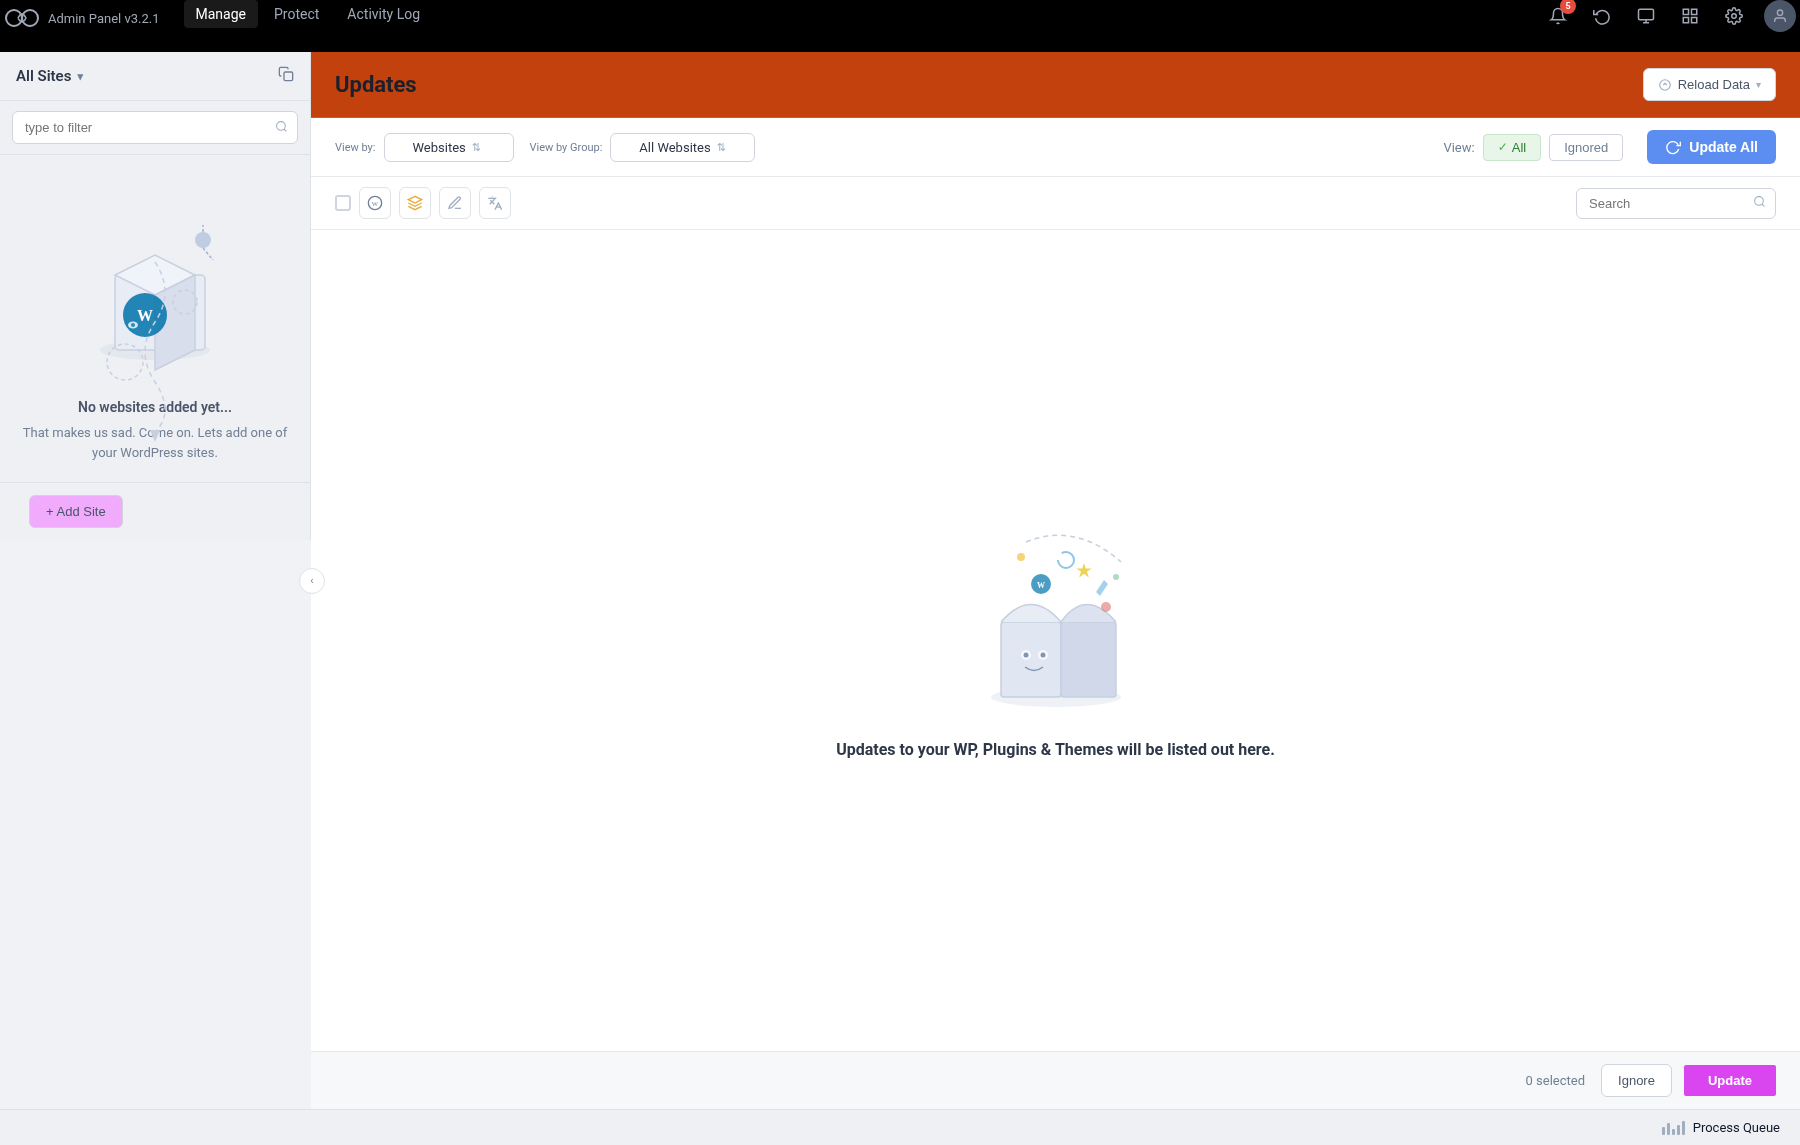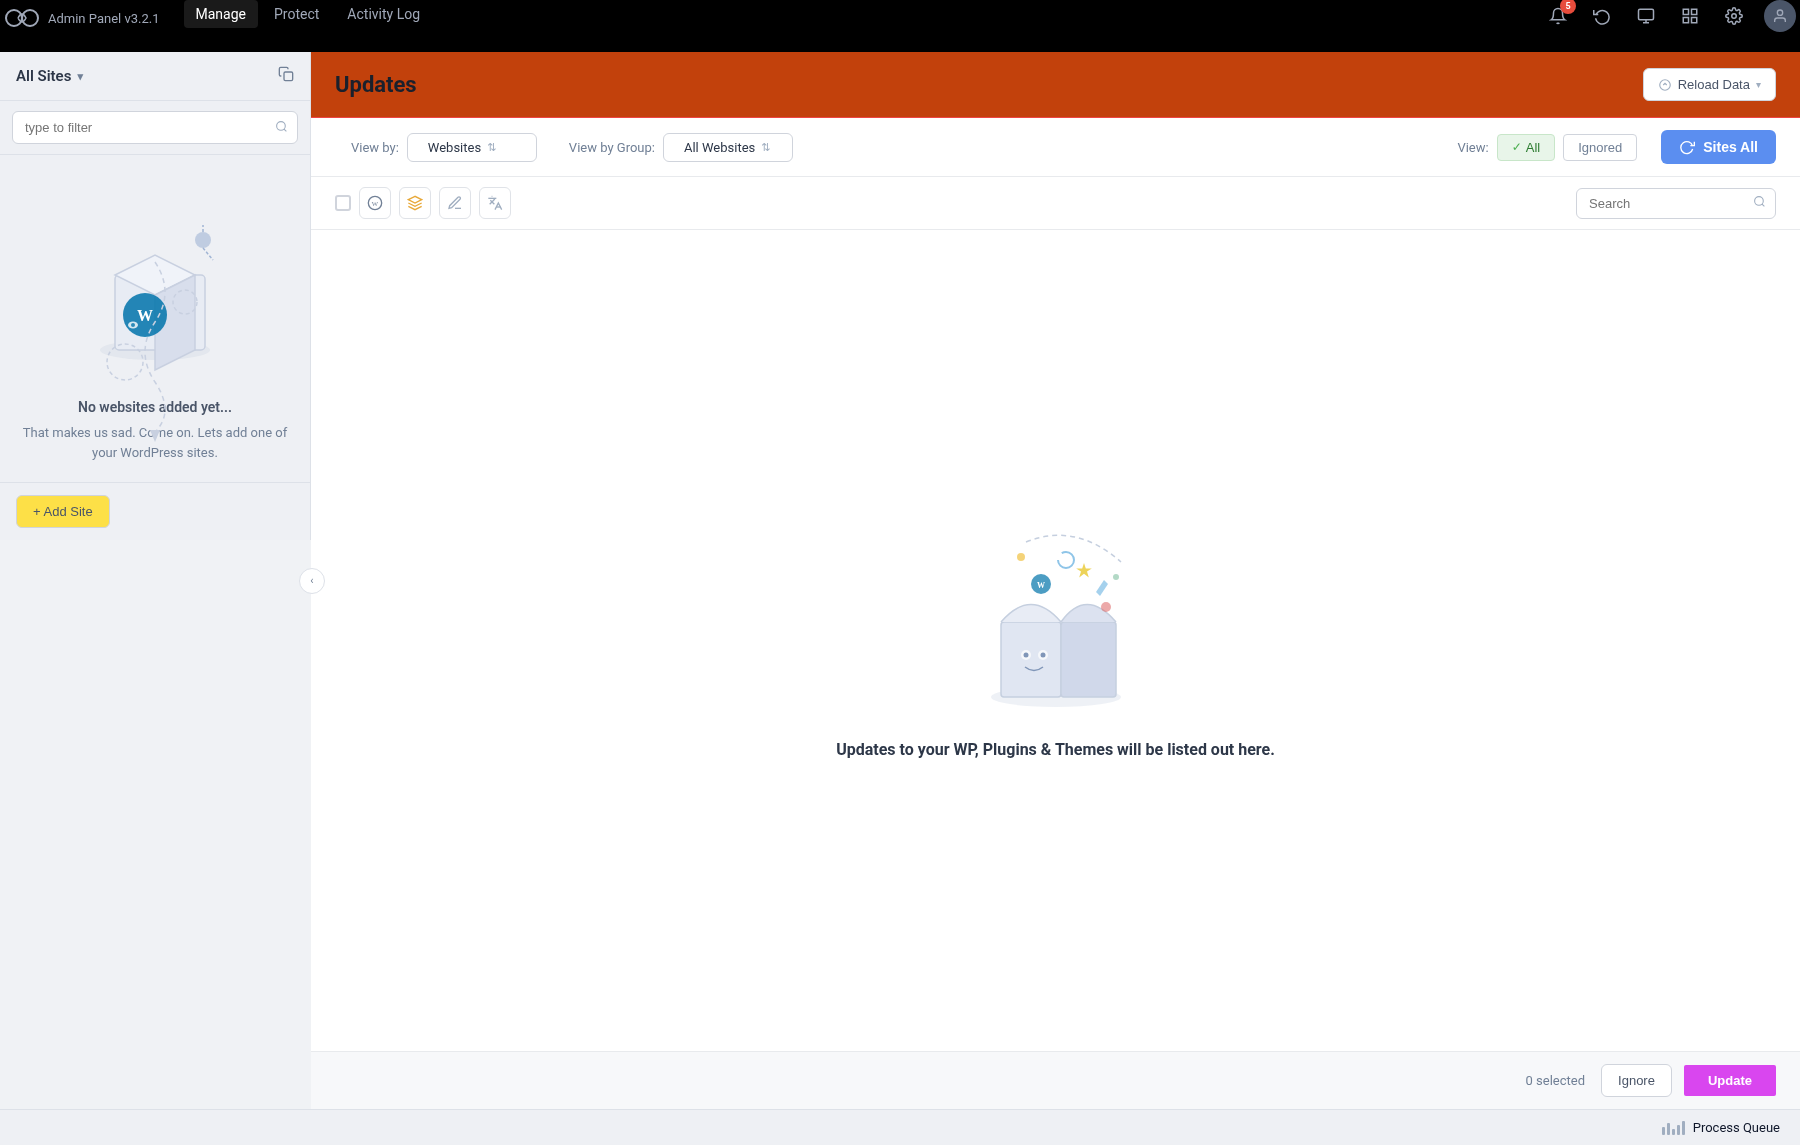--- a/index.html
+++ b/index.html
@@ -188,30 +188,31 @@
       left: 0;
       right: 0;
       display: flex;
       justify-content: center;
     }
     .sidebar-footer {
       padding: 12px 16px;
       border-top: 1px solid #dde1e8;
     }
     .add-site-btn {
-      background: #fde047;
+      background: #f0abfc;
       border: 1px solid #d0d4dc;
       border-radius: 6px;
       padding: 8px 16px;
       font-size: 13px;
       color: #4a5568;
       cursor: pointer;
       display: flex;
       align-items: flex-start;
       gap: 6px;
+      margin-left: 13px;
     }
 
     
     .content {
       flex: 1;
       display: flex;
       flex-direction: column;
       overflow: hidden;
       background: #fff;
     }
@@ -248,29 +249,28 @@
       align-items: center;
       gap: 16px;
       background: #fff;
     }
     .filter-group {
       display: flex;
       align-items: center;
       gap: 8px;
     }
     .filter-label {
-      font-size: 13px;
-      color: #718096;
-      margin-left: 16px;
+      font-size: 11px;
+      color: #718096;
     }
     .filter-select {
       display: flex;
       align-items: center;
       gap: 6px;
-      padding: 6px 20px;
+      padding: 6px 28px;
       border: 1px solid #d0d4dc;
       border-radius: 6px;
       background: #fff;
       font-size: 13px;
       color: #2d3748;
       cursor: pointer;
       min-width: 130px;
     }
     .filter-select .arrow { color: #a0aec0; font-size: 11px; }
     .view-toggle {
@@ -625,21 +625,21 @@
         </button>
         <button class="view-btn inactive">
           <span>Ignored</span>
         </button>
       </div>
       <button class="update-all-btn">
         <svg width="16" height="16" viewBox="0 0 24 24" fill="none" stroke="currentColor" stroke-width="2">
             <polyline points="23 4 23 10 17 10"></polyline>
             <path d="M20.49 15a9 9 0 1 1-.09-4.5"></path>
           </svg>
-        <span>Sites All</span>
+        <span>Update All</span>
       </button>
     </div>
 
     <div class="toolbar-bar">
       <div class="toolbar-checkbox"></div>
       <div class="toolbar-icon-btn">
         <svg width="16" height="16" viewBox="0 0 24 24" fill="none">
             <circle cx="12" cy="12" r="10" stroke="#718096" stroke-width="2"></circle>
             <text x="12" y="16" text-anchor="middle" font-size="10" fill="#718096" font-family="Georgia">W</text>
           </svg>

